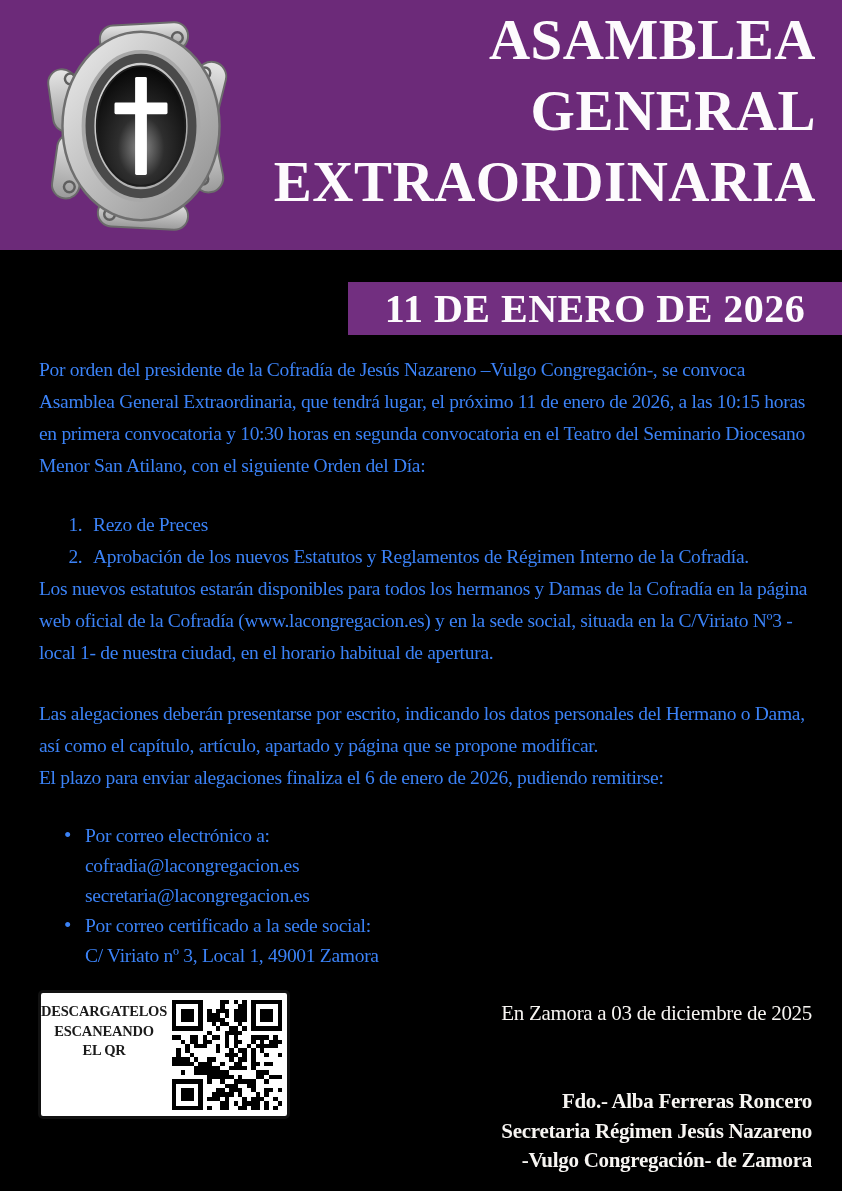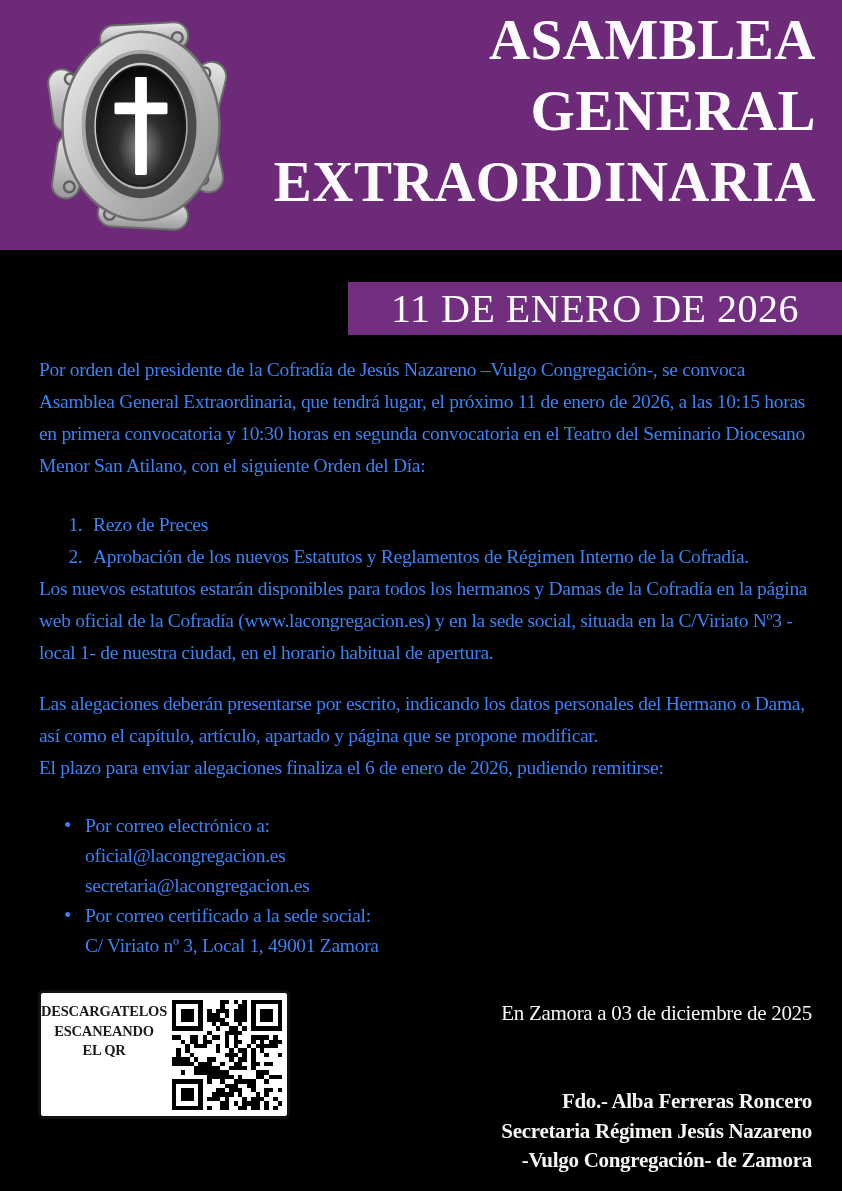--- a/index.html
+++ b/index.html
@@ -25,36 +25,36 @@
     position:absolute;right:26px;top:4px;
     text-align:right;
     font-size:57px;font-weight:700;line-height:71px;
     letter-spacing:0.5px;color:#fdfbfd;
   }
   
   .date-banner{
     position:absolute;left:348px;top:282px;width:494px;height:53px;
     background:#722F80;
     display:flex;align-items:center;justify-content:center;
-    font-size:40px;font-weight:400;letter-spacing:0.5px;color:#fdfbfd;
+    font-size:40px;font-weight:700;letter-spacing:0.5px;color:#fdfbfd;
   }
   
   .content{
     position:absolute;left:39px;top:354px;width:778px;
     font-size:19.5px;line-height:32px;letter-spacing:-0.3px;
     color:#3b82f6;
   }
   .content p{margin:0;}
   .agenda-list{
     margin:27px 0 0 0;padding:0 0 0 48px;
     list-style:decimal;line-height:32px;
   }
   .agenda-list li{padding-left:6px;}
   .availability{margin-top:28px;}
-  .allegations{margin-top:19px;}
+  .allegations{margin-top:29px;}
   .methods-list{
     margin:27px 0 0 0;padding:0 0 0 46px;
     list-style:none;line-height:30px;
   }
   .methods-list li{position:relative;}
   .methods-list .blt{
     position:absolute;left:-21px;top:-1px;font-size:21px;
   }
   
   .place-date{
@@ -161,21 +161,21 @@
 
     <div class="allegations">
       <div>Las alegaciones deberán presentarse por escrito, indicando los datos personales del Hermano o Dama, así como el capítulo, artículo, apartado y página que se propone modificar.</div>
       <div>El plazo para enviar alegaciones finaliza el 6 de enero de 2026, pudiendo remitirse:</div>
     </div>
 
     <ul class="methods-list">
       <li>
         <span class="blt">•</span>
         <div>Por correo electrónico a:</div>
-        <div>oficial@lacongregacion.es</div>
+        <div>cofradia@lacongregacion.es</div>
         <div>secretaria@lacongregacion.es</div>
       </li>
       <li>
         <span class="blt">•</span>
         <div>Por correo certificado a la sede social:</div>
         <div>C/ Viriato nº 3, Local 1, 49001 Zamora</div>
       </li>
     </ul>
   </div>
 

